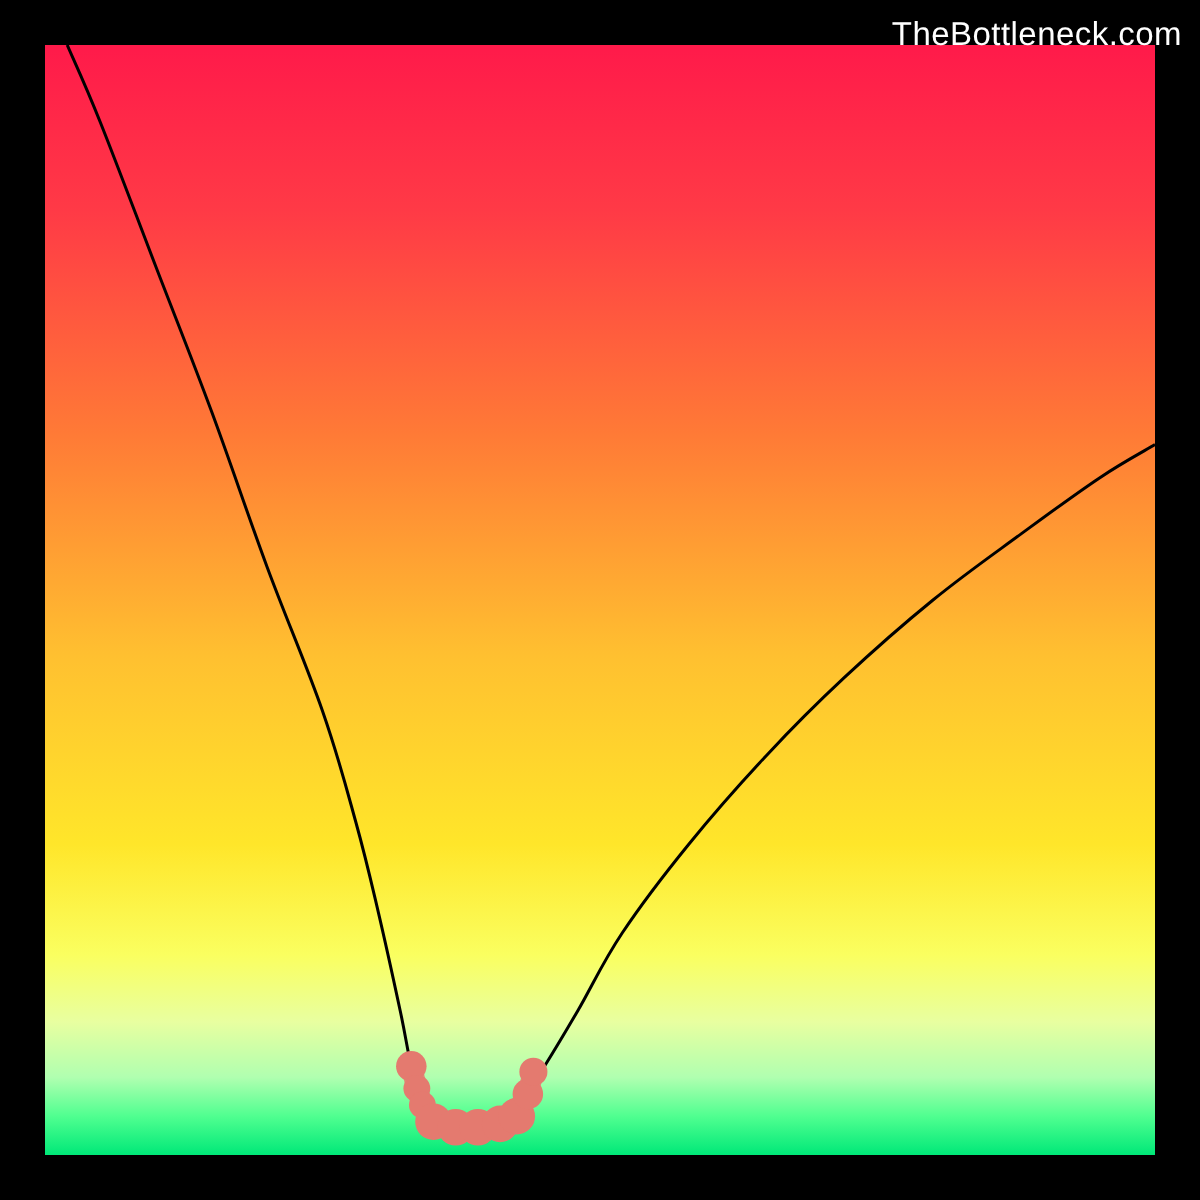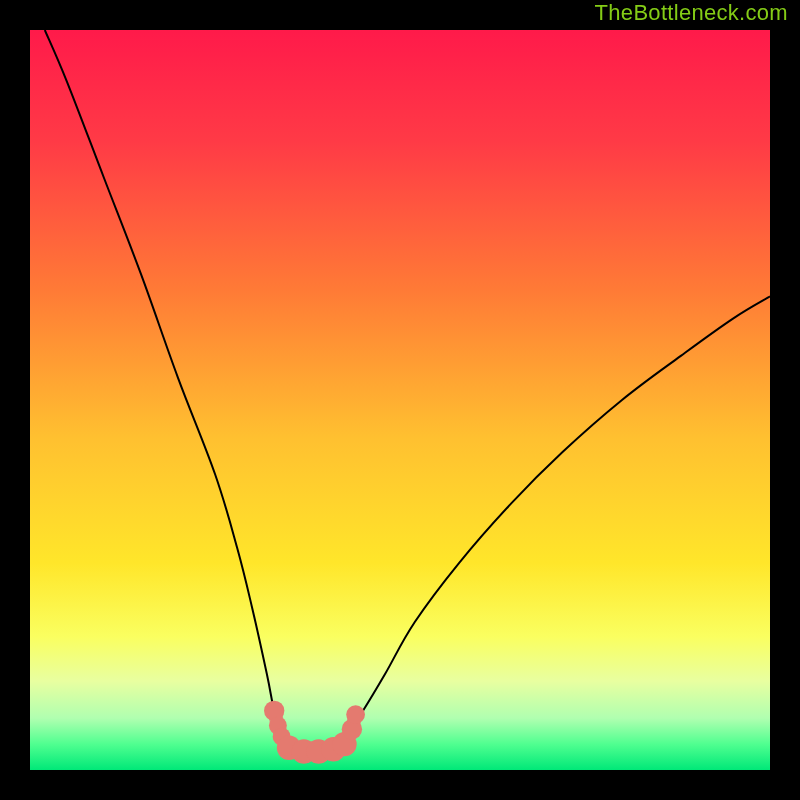--- a/index.html
+++ b/index.html
@@ -5,23 +5,23 @@
     * { margin: 0; padding: 0; box-sizing: border-box; }
     body {
       width: 800px;
       height: 800px;
       background: #000;
       position: relative;
       font-family: Arial, sans-serif;
     }
     .watermark {
       position: absolute;
-      top: 0;
+      top: 10px;
       right: 12px;
-      color: #84cc16;
+      color: #ffffff;
       font-size: 22px;
       font-weight: 500;
       z-index: 10;
       letter-spacing: 0.3px;
     }
     .plot-area {
       position: absolute;
       top: 30px;
       left: 30px;
       width: 740px;

